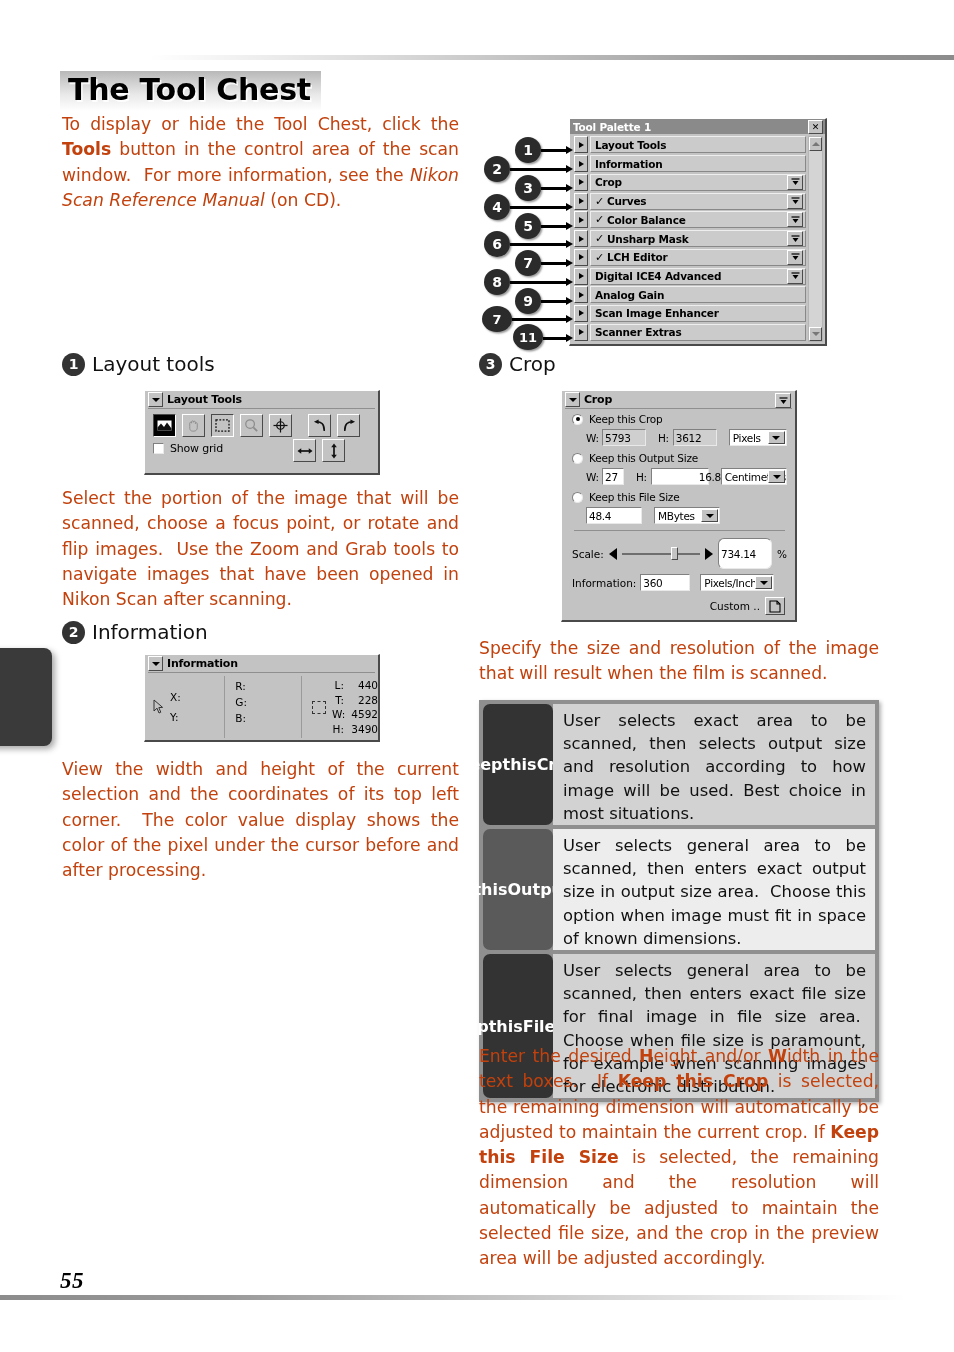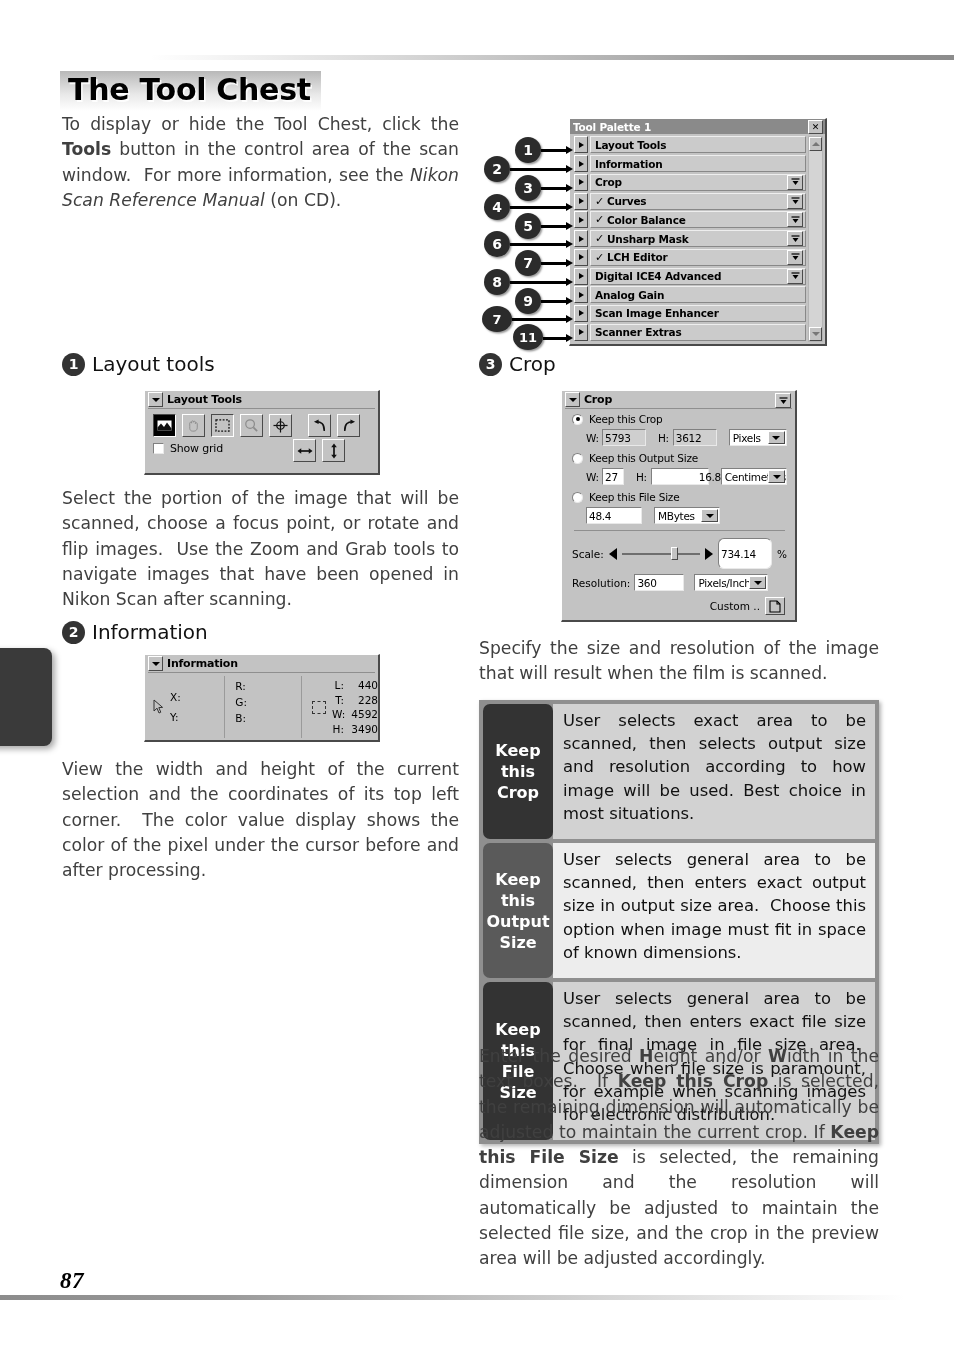--- a/index.html
+++ b/index.html
@@ -65,21 +65,21 @@
   
   .col-left  { position: absolute; left: 62px;  top: 112px; width: 397px; }
 
   p.body {
     margin: 0 0 0 0;
     font-family: "DejaVu Sans", sans-serif;
     font-size: 17.2px;
     line-height: 25.3px;
     text-align: justify;
     text-justify: inter-word;
-    color: #404040;
+    color: #c2410c;
   }
   p.body b { font-weight: bold; }
   p.body i { font-style: italic; }
 
   
   .numhead {
     display: flex;
     align-items: center;
     gap: 7px;
   }
@@ -485,52 +485,52 @@
   }
   .opt-row { display: flex; margin-bottom: 4px; }
   .opt-row:last-child { margin-bottom: 0; }
   .opt-key {
     width: 70px;
     flex: 0 0 70px;
     color: #ffffff;
     font-weight: bold;
     font-size: 16px;
     line-height: 21px;
-    display: flex; flex-direction: column;
+    display: flex; 
     align-items: center; justify-content: center;
     text-align: center;
     border-radius: 7px;
     padding: 6px 2px;
     box-sizing: border-box;
   }
   .opt-key.dark  { background: #333333; }
   .opt-key.mid   { background: #5a5a5a; }
   .opt-val {
     flex: 1 1 auto;
     font-size: 16.4px;
     line-height: 23.2px;
-    padding: 5px 9px 14px 10px;
+    padding: 5px 9px 0 10px;
     text-align: justify;
     color: #111;
     box-sizing: border-box;
   }
   .opt-val.l1 { background: #d2d2d2; }
   .opt-val.l2 { background: #ededed; }
   .opt-val.l3 { background: #d2d2d2; }
 
 </style>
 </head>
 <body>
 
 <div class="page">
 
   <div class="top-rule"></div>
   <div class="bottom-rule"></div>
   <div class="edge-tab"></div>
-  <div class="page-number">87</div>
+  <div class="page-number">55</div>
 
   <div class="chapter-title">The Tool Chest</div>
 
   <div class="col-left">
     <p class="body">To display or hide the Tool Chest, click the <b>Tools</b> button in the control area of the scan window.&nbsp; For more information, see the <i>Nikon Scan Reference Manual</i> (on CD).</p>
   </div>
 
   <div style="position:absolute;left:62px;top:352px;width:397px;">
     <div class="numhead">
       <span class="numbadge">1</span>
@@ -929,21 +929,21 @@
         <span class="slider-track">
           <span class="bar"></span>
           <span class="slider-knob"></span>
         </span>
         <span class="arrow-r"></span>
         <span class="field" style="width:54px;height:31px;border-radius:6px;">734.14</span>
         <span>%</span>
       </div>
 
       <div class="res-line">
-        <span>Resolution:</span>
+        <span>Information:</span>
         <span class="field" style="width:50px;height:17px;">360</span>
         <span class="combo" style="width:74px;height:17px;margin-left:6px;">
           <span>Pixels/Inch</span>
           <span class="arrowbtn">
               <span class="tri-down"></span>
             </span>
         </span>
       </div>
 
       <div class="custom-line">

